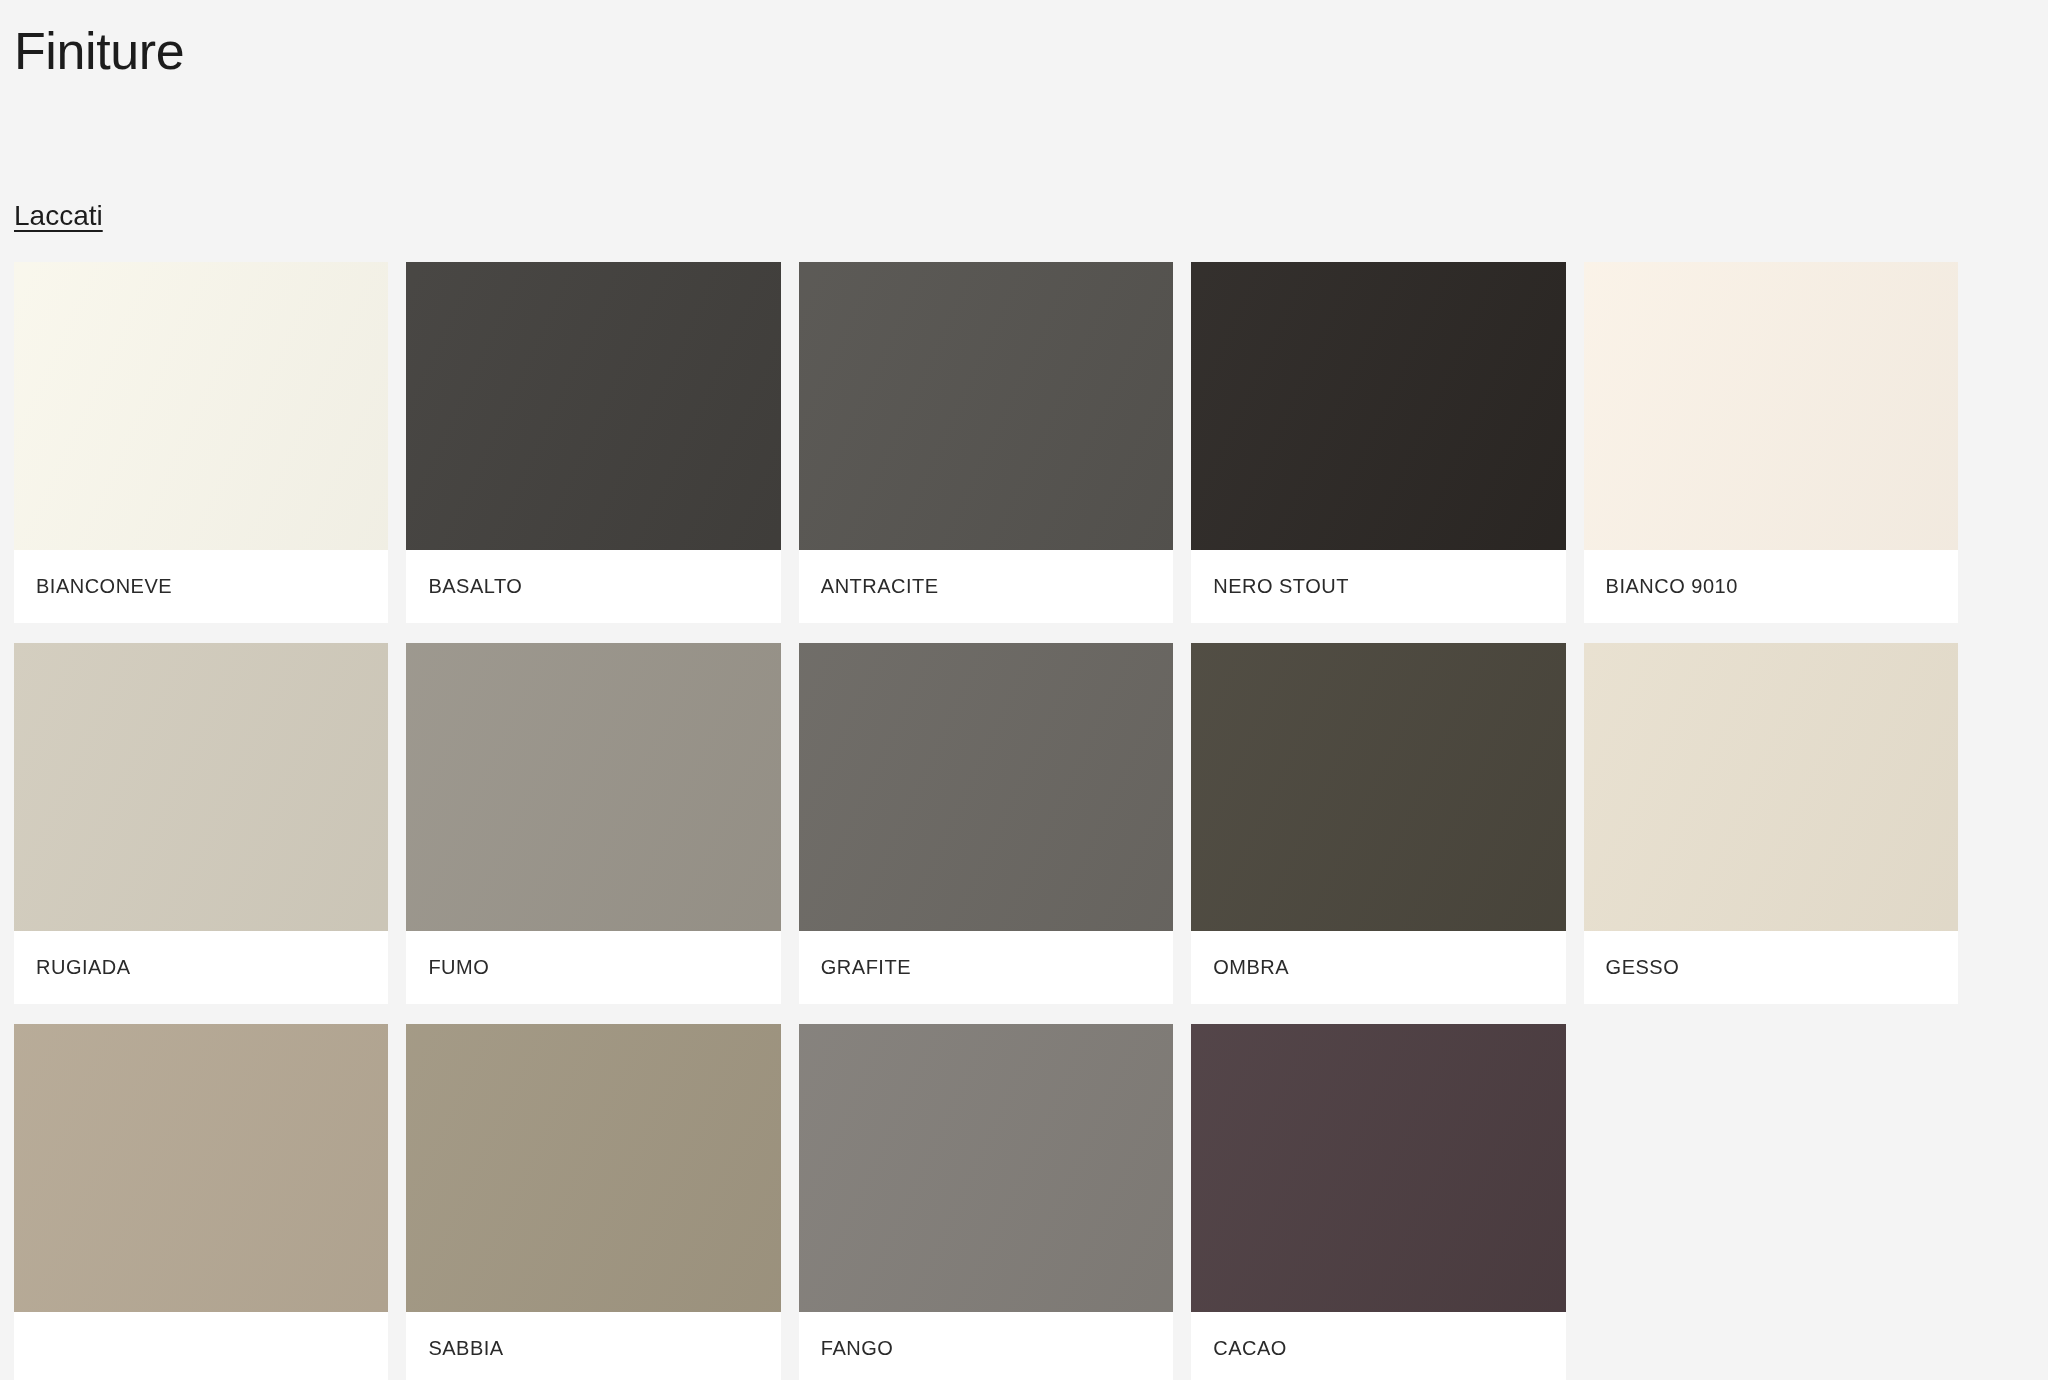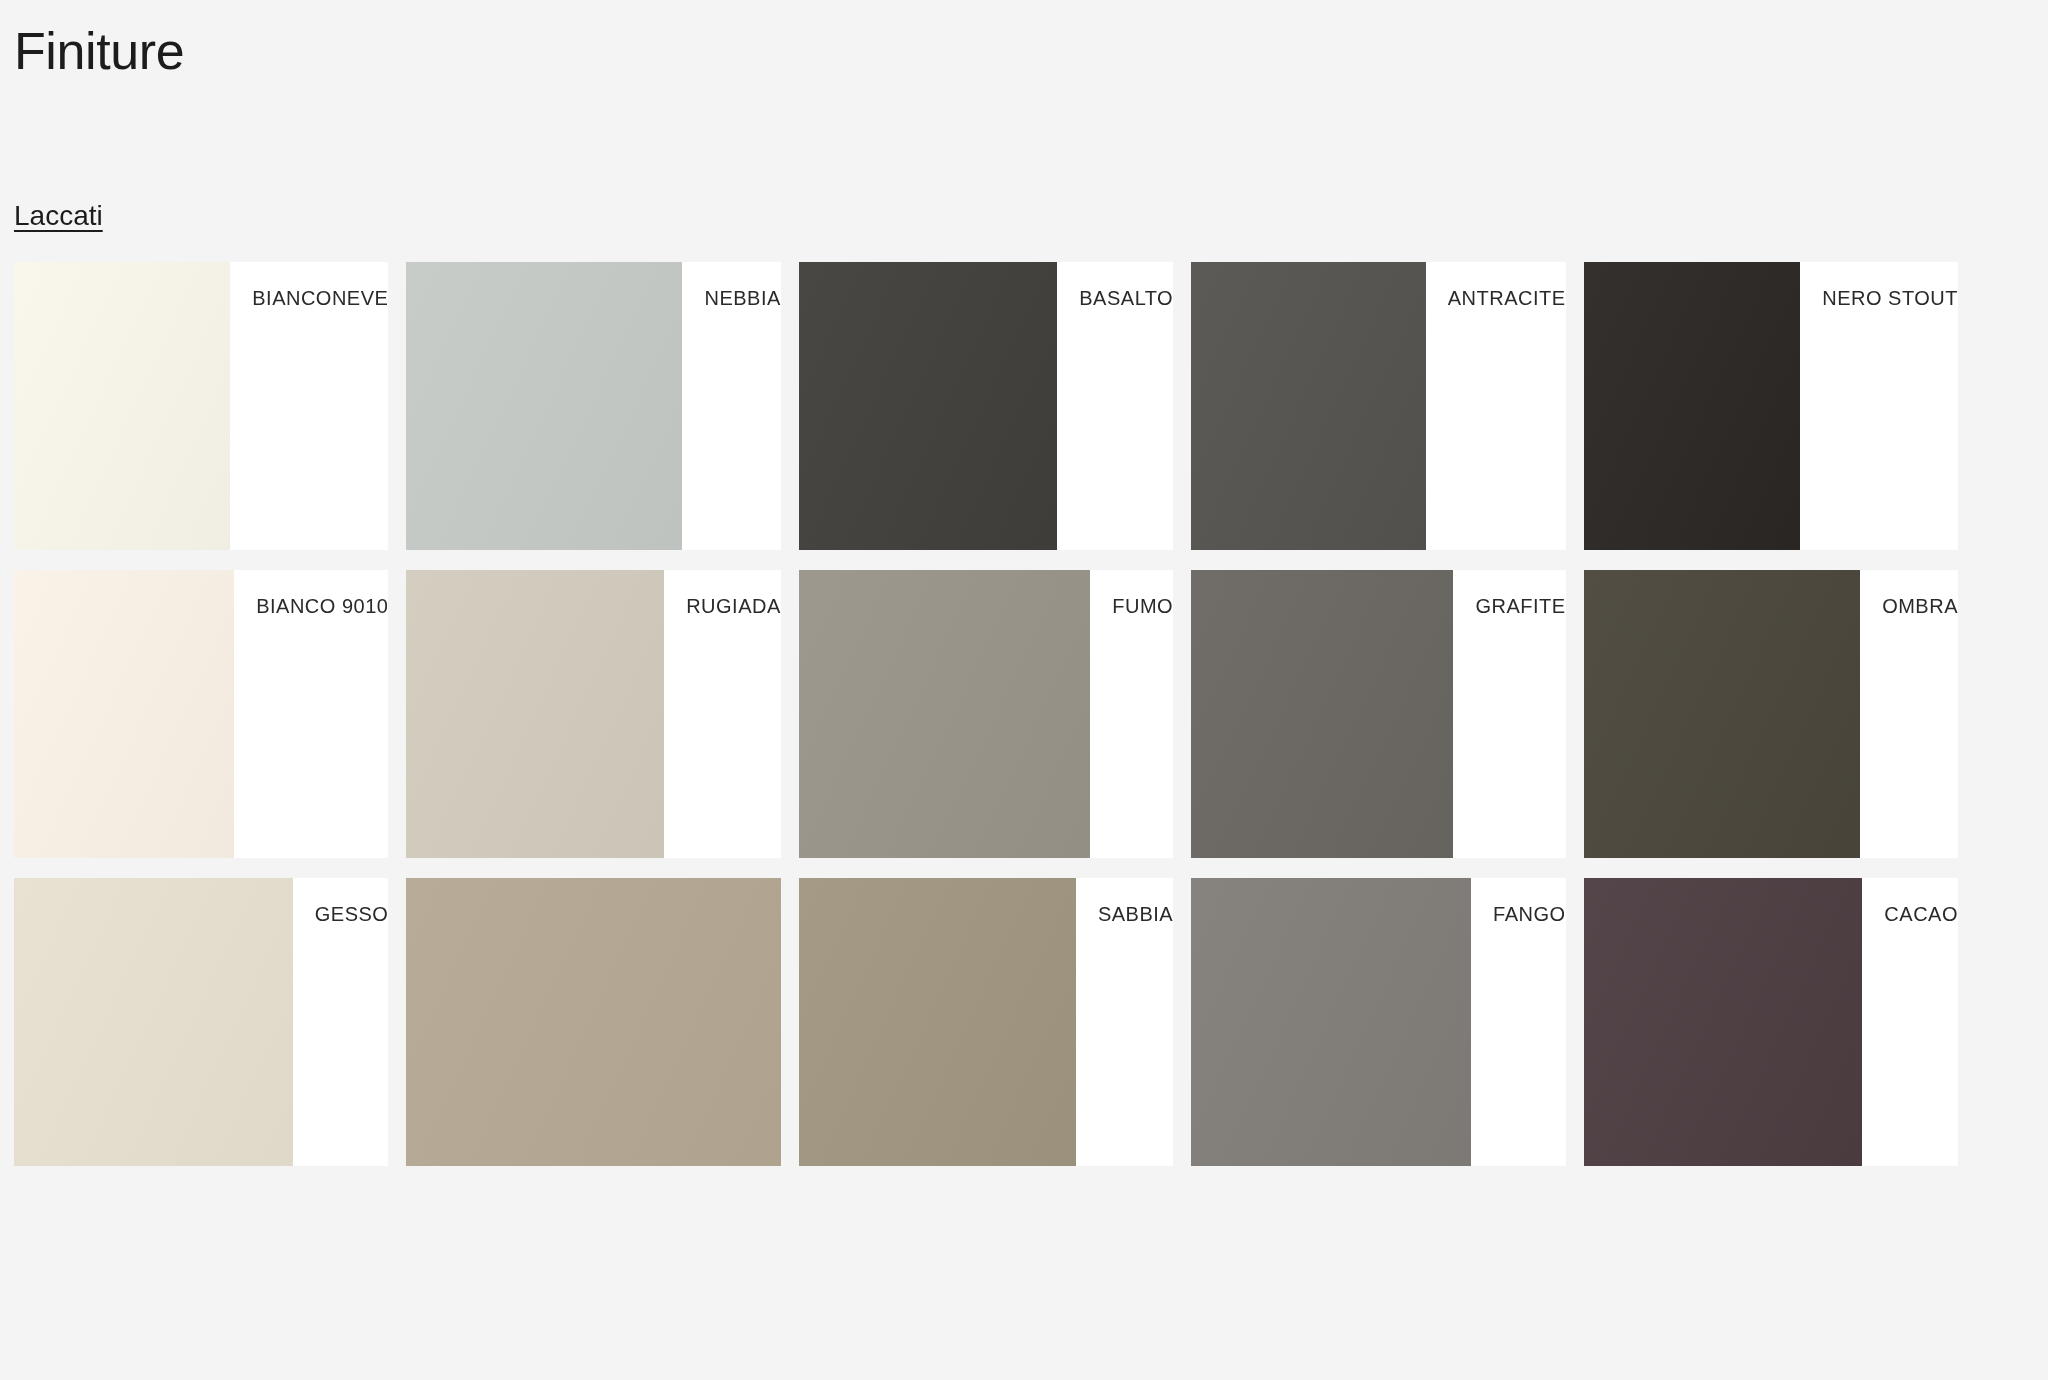--- a/index.html
+++ b/index.html
@@ -48,21 +48,21 @@
     margin-top: 30px;
     display: grid;
     grid-template-columns: repeat(5, 1fr);
     column-gap: 18px;
     row-gap: 20px;
   }
 
   .swatch-card {
     background: #ffffff;
     display: flex;
-    flex-direction: row;
+    flex-direction: column;
     cursor: pointer;
   }
 
   .swatch-chip {
     height: 288px;
     width: 100%;
     position: relative;
   }
   
   .swatch-chip::after {
@@ -97,26 +97,20 @@
 
   <h1 class="page-title">Finiture</h1>
 
   <a class="category-link">Laccati</a>
 
   <div class="swatch-grid">
       <div class="swatch-card">
         <div class="swatch-chip" style="background: rgb(249, 247, 236);"></div>
         <div class="swatch-label-bar">
           <span class="swatch-label">BIANCONEVE</span>
-        </div>
-      </div>
-      <div class="swatch-card">
-        <div class="swatch-chip" style="background: rgb(197, 202, 198);"></div>
-        <div class="swatch-label-bar">
-          <span class="swatch-label">NEBBIA</span>
         </div>
       </div>
       <div class="swatch-card">
         <div class="swatch-chip" style="background: rgb(65, 63, 60);"></div>
         <div class="swatch-label-bar">
           <span class="swatch-label">BASALTO</span>
         </div>
       </div>
       <div class="swatch-card">
         <div class="swatch-chip" style="background: rgb(85, 83, 79);"></div>

